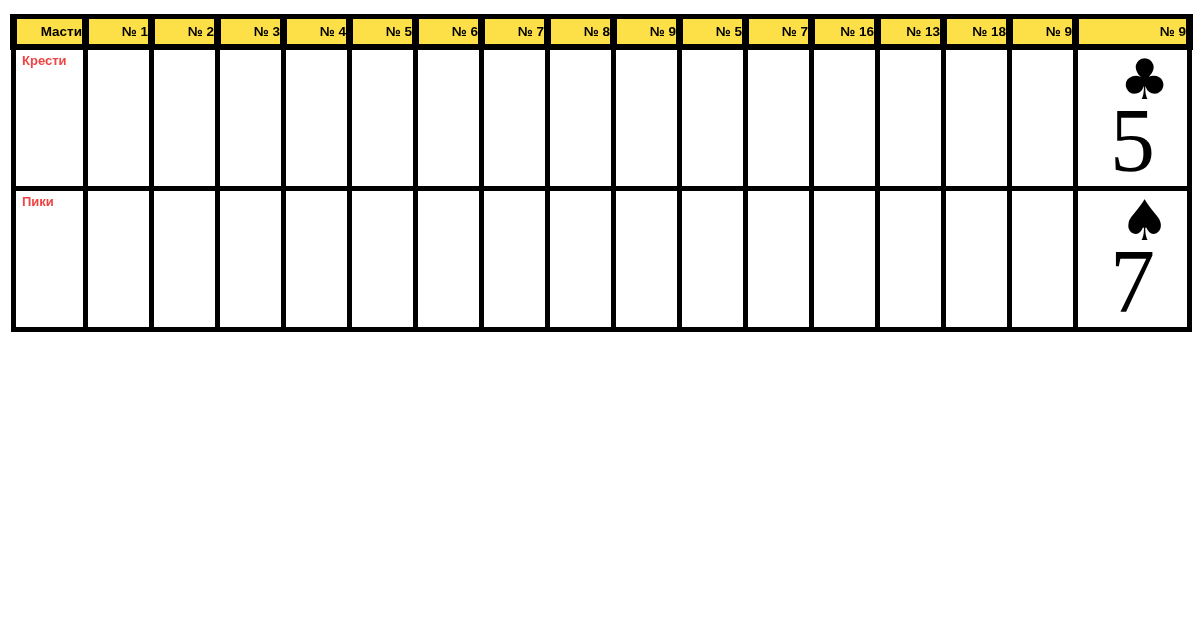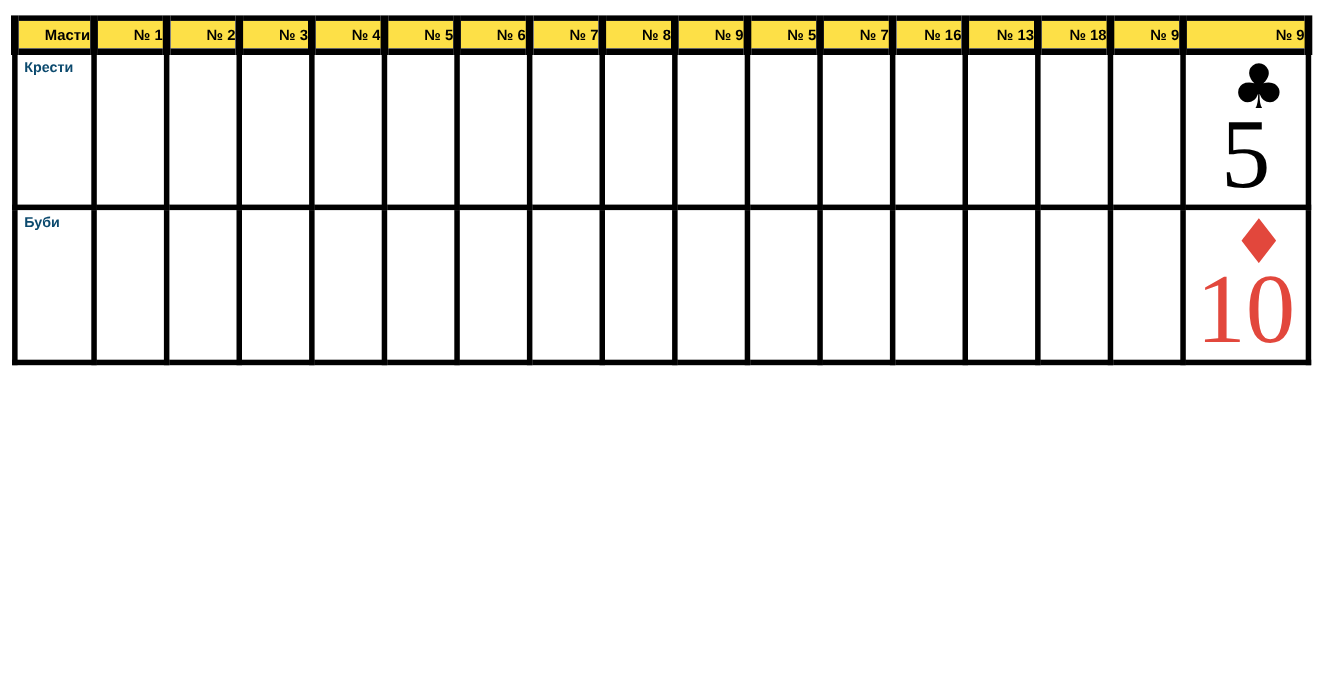--- a/index.html
+++ b/index.html
@@ -51,21 +51,21 @@
     background: #fff;
     vertical-align: top;
     overflow: hidden;
   }
   tr.data-row { height: 141px; }
 
   td.label-cell {
     padding: 3px 2px 0 6px;
     font-size: 13px;
     font-weight: bold;
-    color: #0c4a6e;
+    color: #ef4444;
     text-align: left;
   }
   td.card-cell {
     text-align: center;
     padding-top: 5px;
   }
   .suit-glyph {
     display: block;
     font-family: "DejaVu Sans", sans-serif;
     font-size: 56px;
@@ -144,36 +144,36 @@
           <td></td>
           <td></td>
           <td></td>
           <td></td>
           <td class="card-cell" style="color: rgb(0, 0, 0);">
             <span class="suit-glyph">♣</span>
             <span class="card-value">5</span>
           </td>
         </tr>
         <tr class="data-row">
-          <td class="label-cell">Буби</td>
+          <td class="label-cell">Пики</td>
           <td></td>
           <td></td>
           <td></td>
           <td></td>
           <td></td>
           <td></td>
           <td></td>
           <td></td>
           <td></td>
           <td></td>
           <td></td>
           <td></td>
           <td></td>
           <td></td>
           <td></td>
-          <td class="card-cell" style="color: rgb(226, 71, 60);">
-            <span class="suit-glyph">♦</span>
-            <span class="card-value">10</span>
+          <td class="card-cell" style="color: rgb(0, 0, 0);">
+            <span class="suit-glyph">♠</span>
+            <span class="card-value">7</span>
           </td>
         </tr>
       </tbody>
   </table>
 </div>
 
 </body></html>

